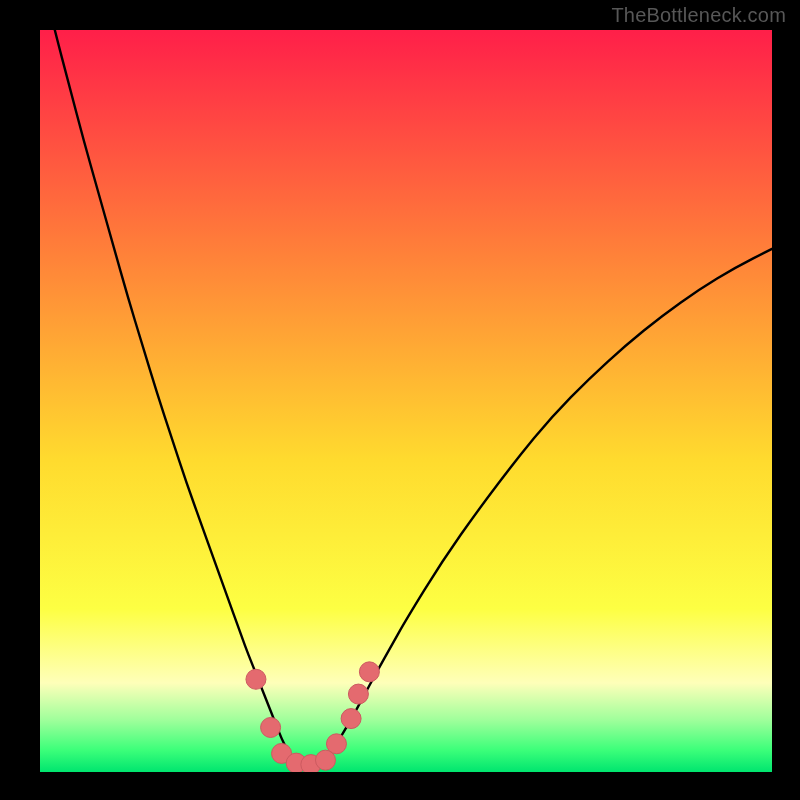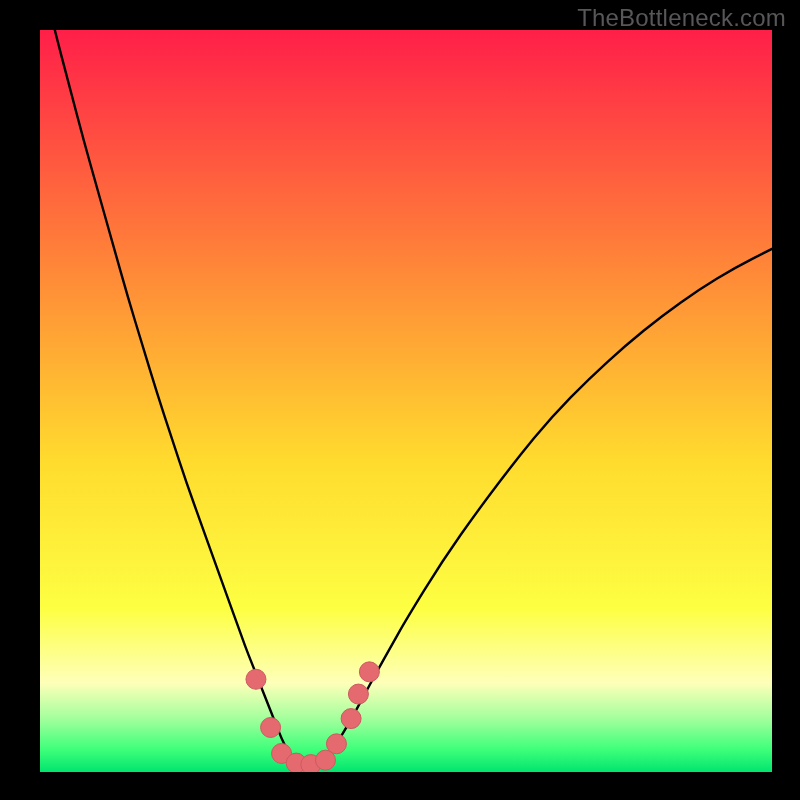--- a/index.html
+++ b/index.html
@@ -8,21 +8,21 @@
     width: 800px;
     height: 800px;
     background: #000;
     position: relative;
   }
   .watermark {
     position: absolute;
     top: 4px;
     right: 14px;
     font-family: Arial, Helvetica, sans-serif;
-    font-size: 24px;
+    font-size: 20px;
     font-weight: 500;
     color: #575757;
     letter-spacing: 0.2px;
   }
   .plot {
     position: absolute;
     left: 40px;
     top: 30px;
     width: 732px;
     height: 742px;

